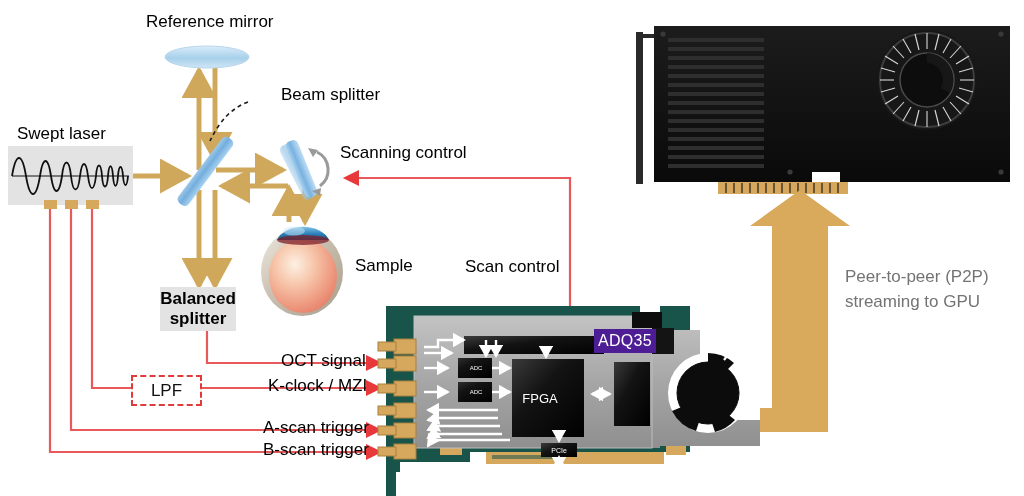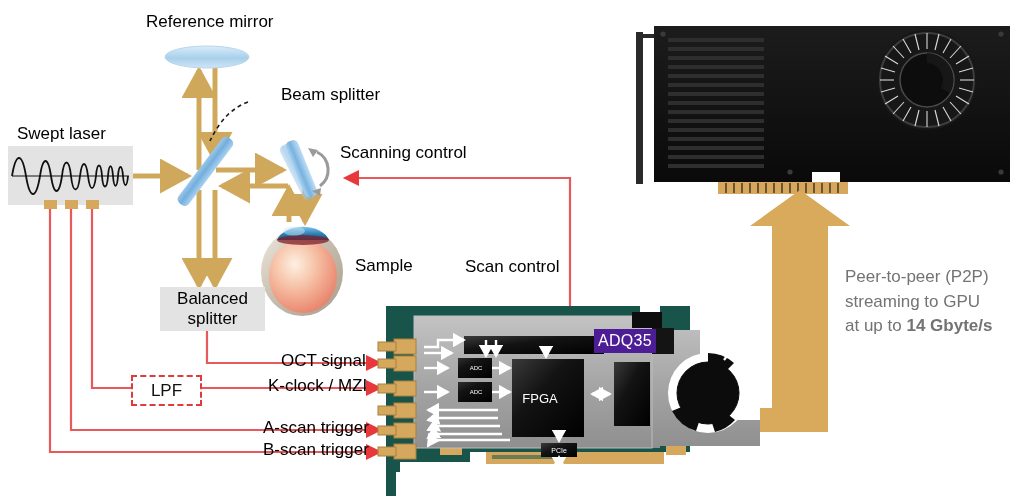--- a/index.html
+++ b/index.html
@@ -363,21 +363,21 @@
   <div class="lbl" style="left:281px;top:85px;">Beam splitter</div>
 
   <div class="lbl" style="left:17px;top:124px;">Swept laser</div>
 
   <div class="lbl" style="left:340px;top:143px;">Scanning control</div>
 
   <div class="lbl" style="left:355px;top:256px;">Sample</div>
 
   <div class="lbl" style="left:465px;top:257px;">Scan control</div>
 
-  <div class="boxlabel" style="left:160px;top:287px;width:105px;height:44px;">
+  <div class="boxlabel" style="left:160px;top:287px;width:76px;height:44px;font-weight:bold;">
     <span>Balanced</span>
     <span>splitter</span>
   </div>
 
   <div class="lpf" style="left:131px;top:375px;width:67px;height:27px;">
     <span>LPF</span>
   </div>
 
   <div class="lbl" style="left:281px;top:351px;">OCT signal</div>
 
@@ -393,16 +393,15 @@
 
   <div class="chiptxt" style="left:460px;top:358px;width:32px;height:20px;font-size:6px;">ADC</div>
 
   <div class="chiptxt" style="left:460px;top:382px;width:32px;height:20px;font-size:6px;">ADC</div>
 
   <div class="chiptxt" style="left:541px;top:443px;width:36px;height:14px;font-size:7px;">PCIe</div>
 
   <div class="p2p" style="left:845px;top:265px;">
     <div>Peer-to-peer (P2P)</div>
     <div>streaming to GPU</div>
-    <div><span>at up to </span><b>14 Gbyte/s</b></div>
   </div>
 
 </div>
 
 </body></html>

